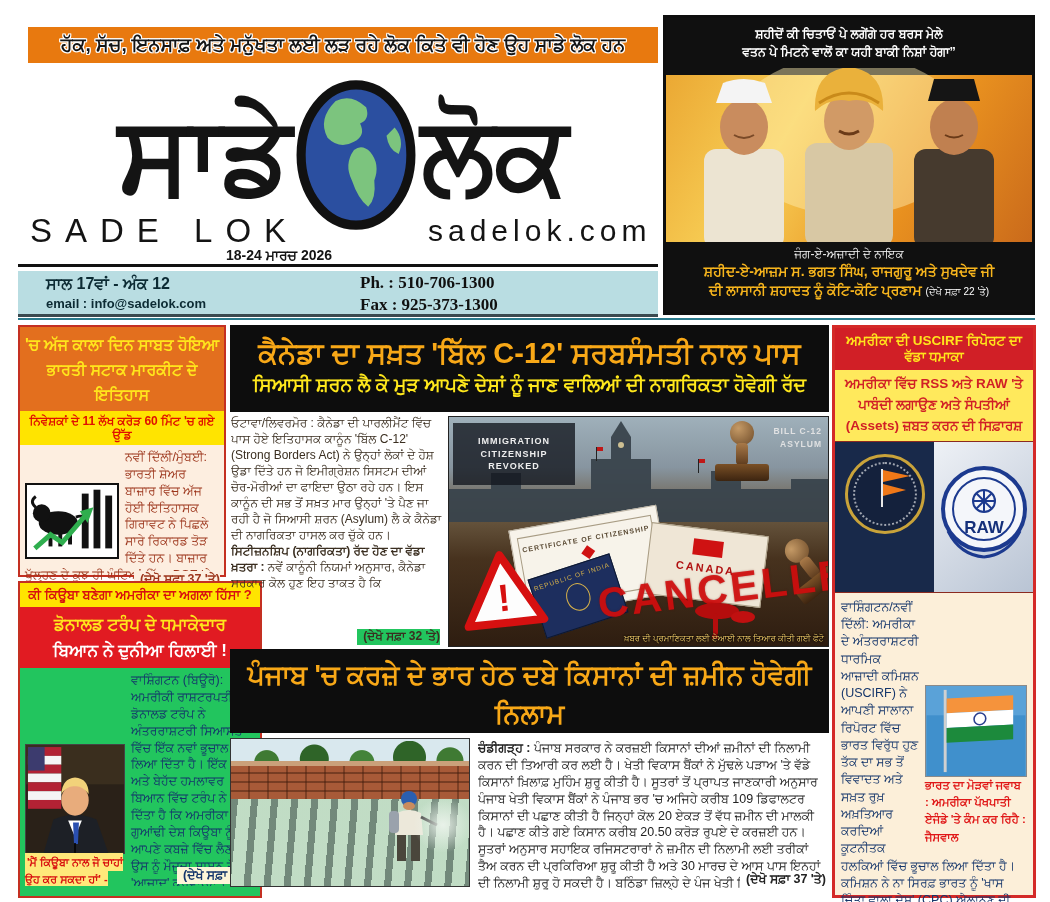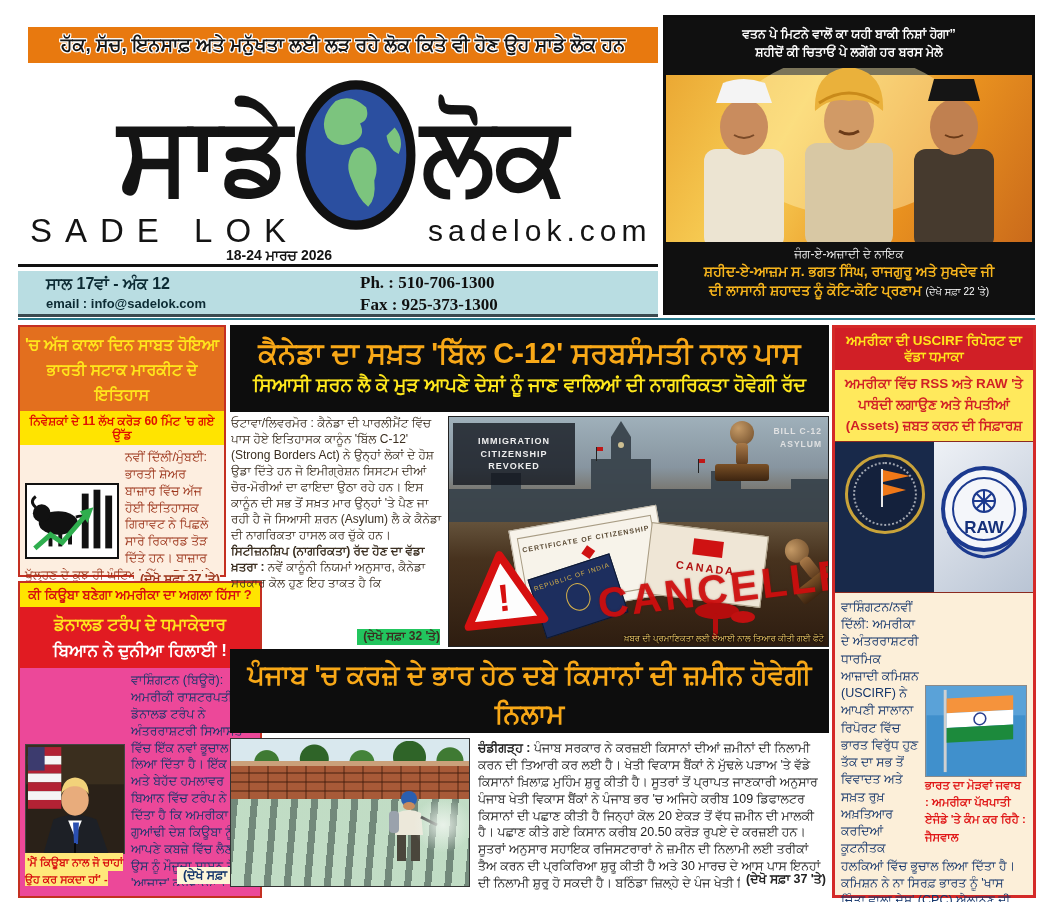--- a/index.html
+++ b/index.html
@@ -46,21 +46,21 @@
   
   .stock{left:18px;top:325px;width:208px;height:252px;border:2px solid #c43022;box-sizing:border-box;background:#fdeee0;}
   .stock-head{background:#e36f1e;color:#ffe51c;font-weight:bold;font-size:16px;text-align:center;
     padding:6px 2px 4px;line-height:1.55;}
   .stock-sub{background:#ffe400;color:#e01000;font-weight:bold;font-size:12px;text-align:center;padding:3px 1px;}
   .stock-body{position:relative;padding:4px 5px 2px;color:#9c351b;font-size:12.5px;line-height:1.34;height:138px;overflow:hidden;}
   .bull-float{float:left;width:94px;height:76px;margin:34px 6px 2px 0;border:2px solid #111;background:#fff;box-sizing:border-box;}
   .stock-body .pgref{background:#fdeee0;color:#9c351b;}
 
   
-  .trump{left:18px;top:581px;width:244px;height:317px;border:2px solid #c43022;box-sizing:border-box;background:#ec4899;}
+  .trump{left:18px;top:581px;width:244px;height:317px;border:2px solid #c43022;box-sizing:border-box;background:#22c55e;}
   .trump-kicker{background:#ffe400;color:#d80f0f;font-weight:bold;font-size:13px;text-align:center;padding:4px 1px;}
   .trump-redbox{background:#e11b22;text-align:center;padding:5px 2px;line-height:1.5;}
   .trump-red1{color:#ffe51c;font-weight:bold;font-size:17px;}
   .trump-red2{color:#fff;font-weight:bold;font-size:17px;}
   .trump-body{position:relative;padding:4px 5px 2px;color:#14356b;font-size:12.5px;line-height:1.35;height:212px;overflow:hidden;}
   .trump-float{float:left;width:100px;margin:72px 6px 2px 0;}
   .trump-photo{width:100px;height:110px;border:1px solid #444;box-sizing:border-box;display:block;}
   .trump-capt{background:#ffe87a;color:#d80f0f;font-weight:bold;font-size:11px;text-align:center;padding:3px 2px;line-height:1.3;}
   .trump-body .pgref{background:#fdf5d8;color:#14356b;}
 
@@ -166,22 +166,22 @@
   <div class="abs infobar">
     <div class="abs ib-year">ਸਾਲ 17ਵਾਂ - ਅੰਕ 12</div>
     <div class="abs ib-email">email : info@sadelok.com</div>
     <div class="abs ib-phone">Ph. : 510-706-1300</div>
     <div class="abs ib-fax">Fax : 925-373-1300</div>
   </div>
   <div class="abs teal-rule"></div>
 
   <div class="abs martyrs">
     <div class="abs m-quote">
+      <div>ਸ਼ਹੀਦੋਂ ਕੀ ਚਿਤਾਓਂ ਪੇ ਲਗੇਂਗੇ ਹਰ ਬਰਸ ਮੇਲੇ</div>
       <div>ਵਤਨ ਪੇ ਮਿਟਨੇ ਵਾਲੋਂ ਕਾ ਯਹੀ ਬਾਕੀ ਨਿਸ਼ਾਂ ਹੋਗਾ”</div>
-      <div>ਸ਼ਹੀਦੋਂ ਕੀ ਚਿਤਾਓਂ ਪੇ ਲਗੇਂਗੇ ਹਰ ਬਰਸ ਮੇਲੇ</div>
     </div>
     <div class="abs m-art">
       <svg width="100%" height="100%" viewBox="0 0 366 180" preserveAspectRatio="xMidYMid slice">
         <ellipse cx="183" cy="70" rx="120" ry="80" fill="rgba(255,240,180,.45)"></ellipse>
 
         <g transform="translate(78,18)">
           <rect x="-40" y="66" width="80" height="100" rx="12" fill="#ece4d2"></rect>
           <ellipse cx="0" cy="44" rx="24" ry="28" fill="#c98c5e"></ellipse>
           <path d="M-28,20 L28,20 L21,0 Q0,-8 -21,0 Z" fill="#f4f4f4"></path>
           <path d="M-10,52 Q0,58 10,52" stroke="#7a4a28" stroke-width="2" fill="none"></path>

